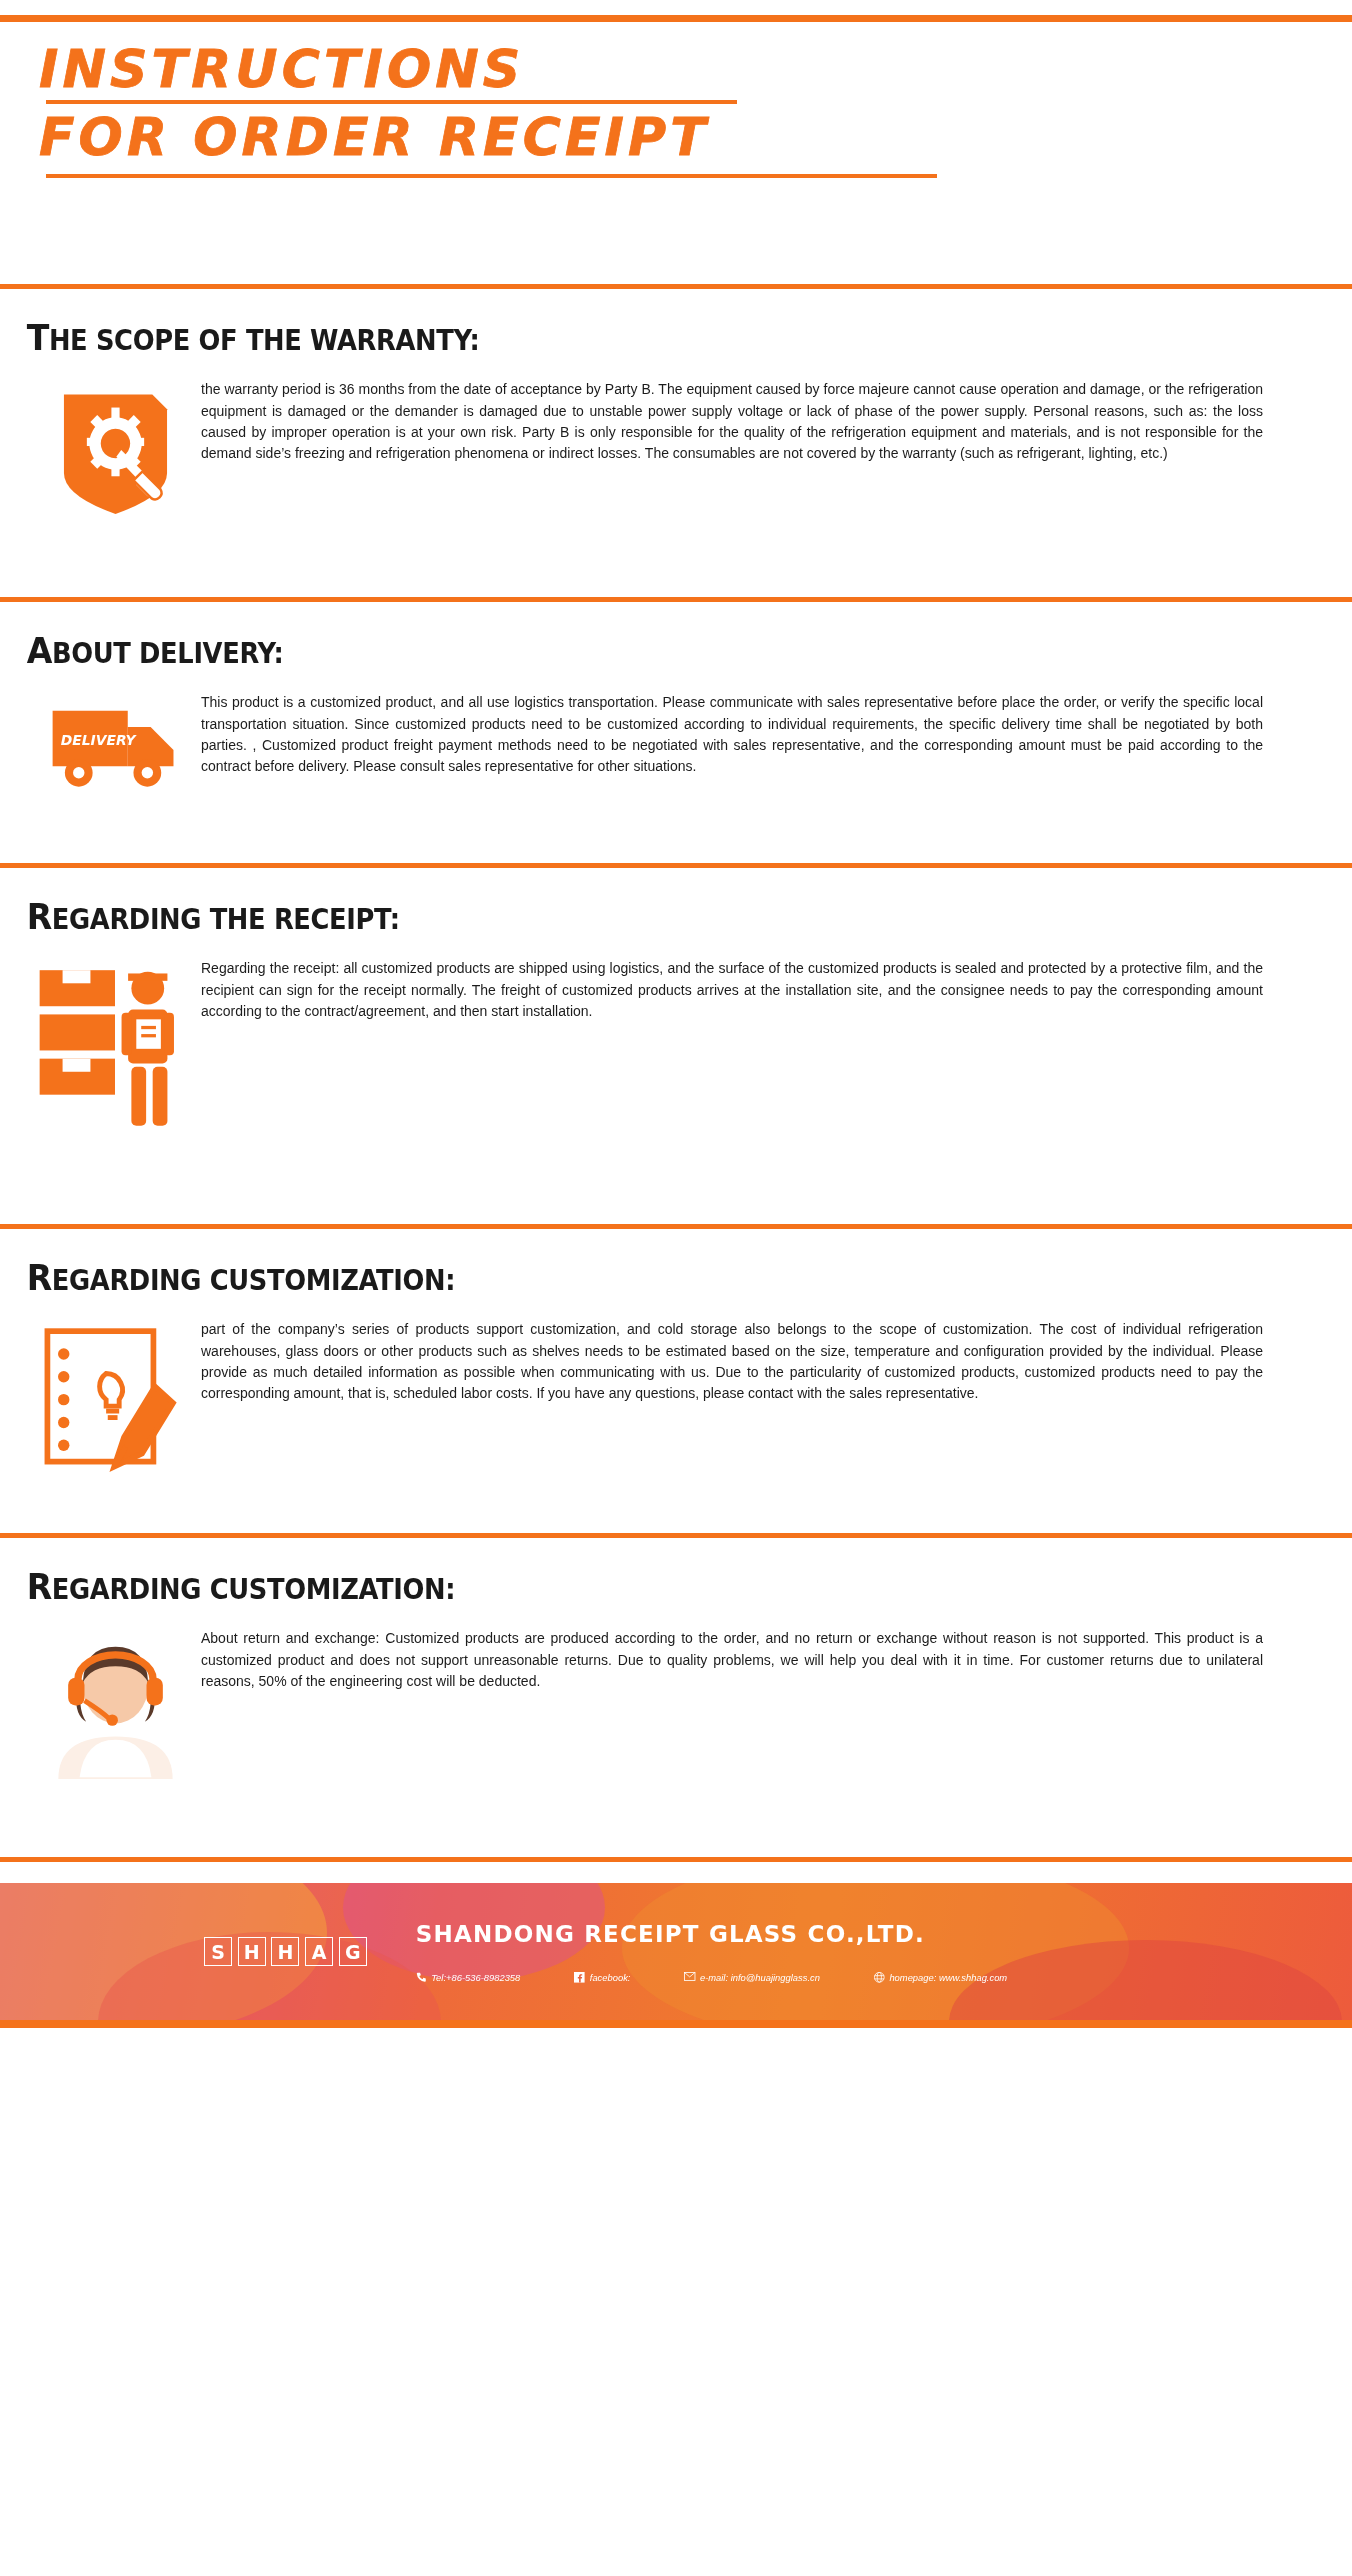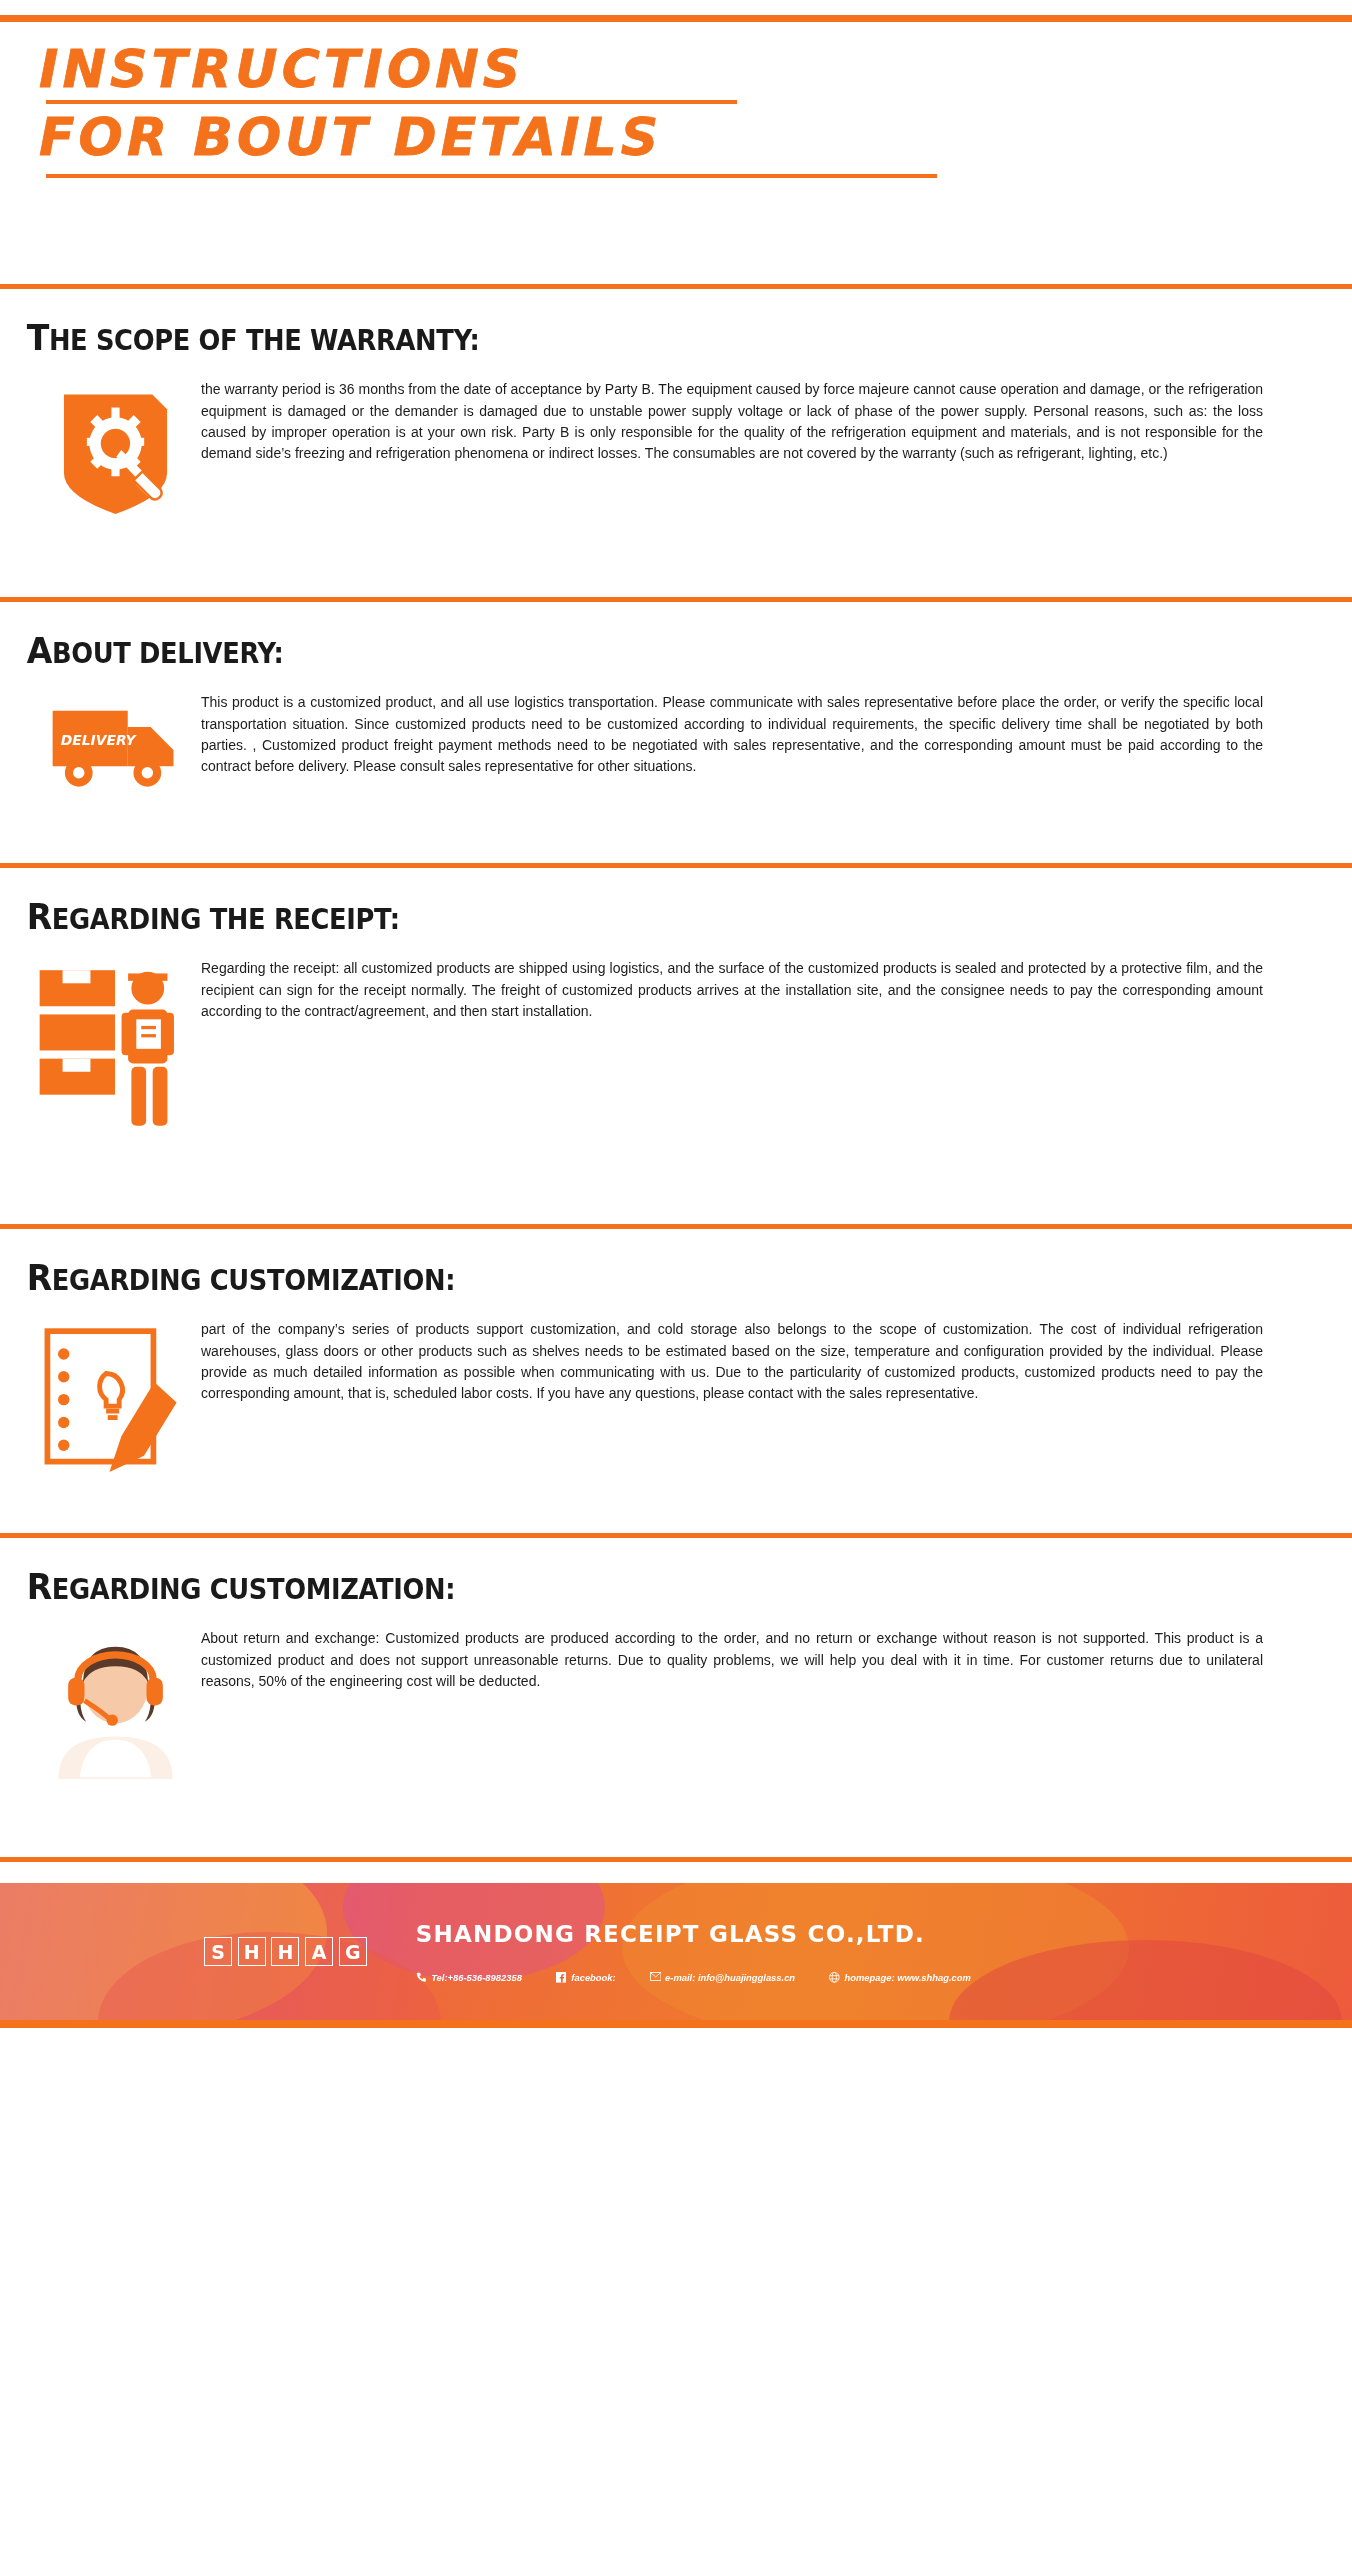--- a/index.html
+++ b/index.html
@@ -140,44 +140,44 @@
   .company-block { margin-left: 49px; }
   .company-name {
     color: #ffffff;
     font-family: "DejaVu Sans", sans-serif;
     font-weight: 700;
     font-size: 23px;
     letter-spacing: 1.2px;
   }
   .contact-row {
     display: flex;
-    gap: 34px;
+    gap: 54px;
     margin-top: 25px;
     color: #ffffff;
     font-size: 9.4px;
-    font-weight: 700;
+    font-weight: 400;
     font-style: italic;
     align-items: center;
   }
   .contact-item { display: flex; align-items: center; gap: 4.9px; }
   .ci-icon { width: 10.6px; height: 10.6px; display:inline-block; }
 
   svg { display: block; }
 </style>
 </head>
 <body>
 
 <div class="page">
 
   <div class="top-rule"></div>
 
   <div class="title-block">
     <div class="title-line l1">INSTRUCTIONS</div>
     <div class="title-underline-1"></div>
-    <div class="title-line l2">FOR BOUT DETAILS</div>
+    <div class="title-line l2">FOR ORDER RECEIPT</div>
     <div class="title-underline-2"></div>
   </div>
 
   <div class="spacer-after-title"></div>
 
   <div class="divider"></div>
   <div class="section">
     <div class="section-head"><span class="cap">T</span>HE SCOPE OF THE WARRANTY:</div>
     <div class="section-body">
       <div class="icon-cell">

